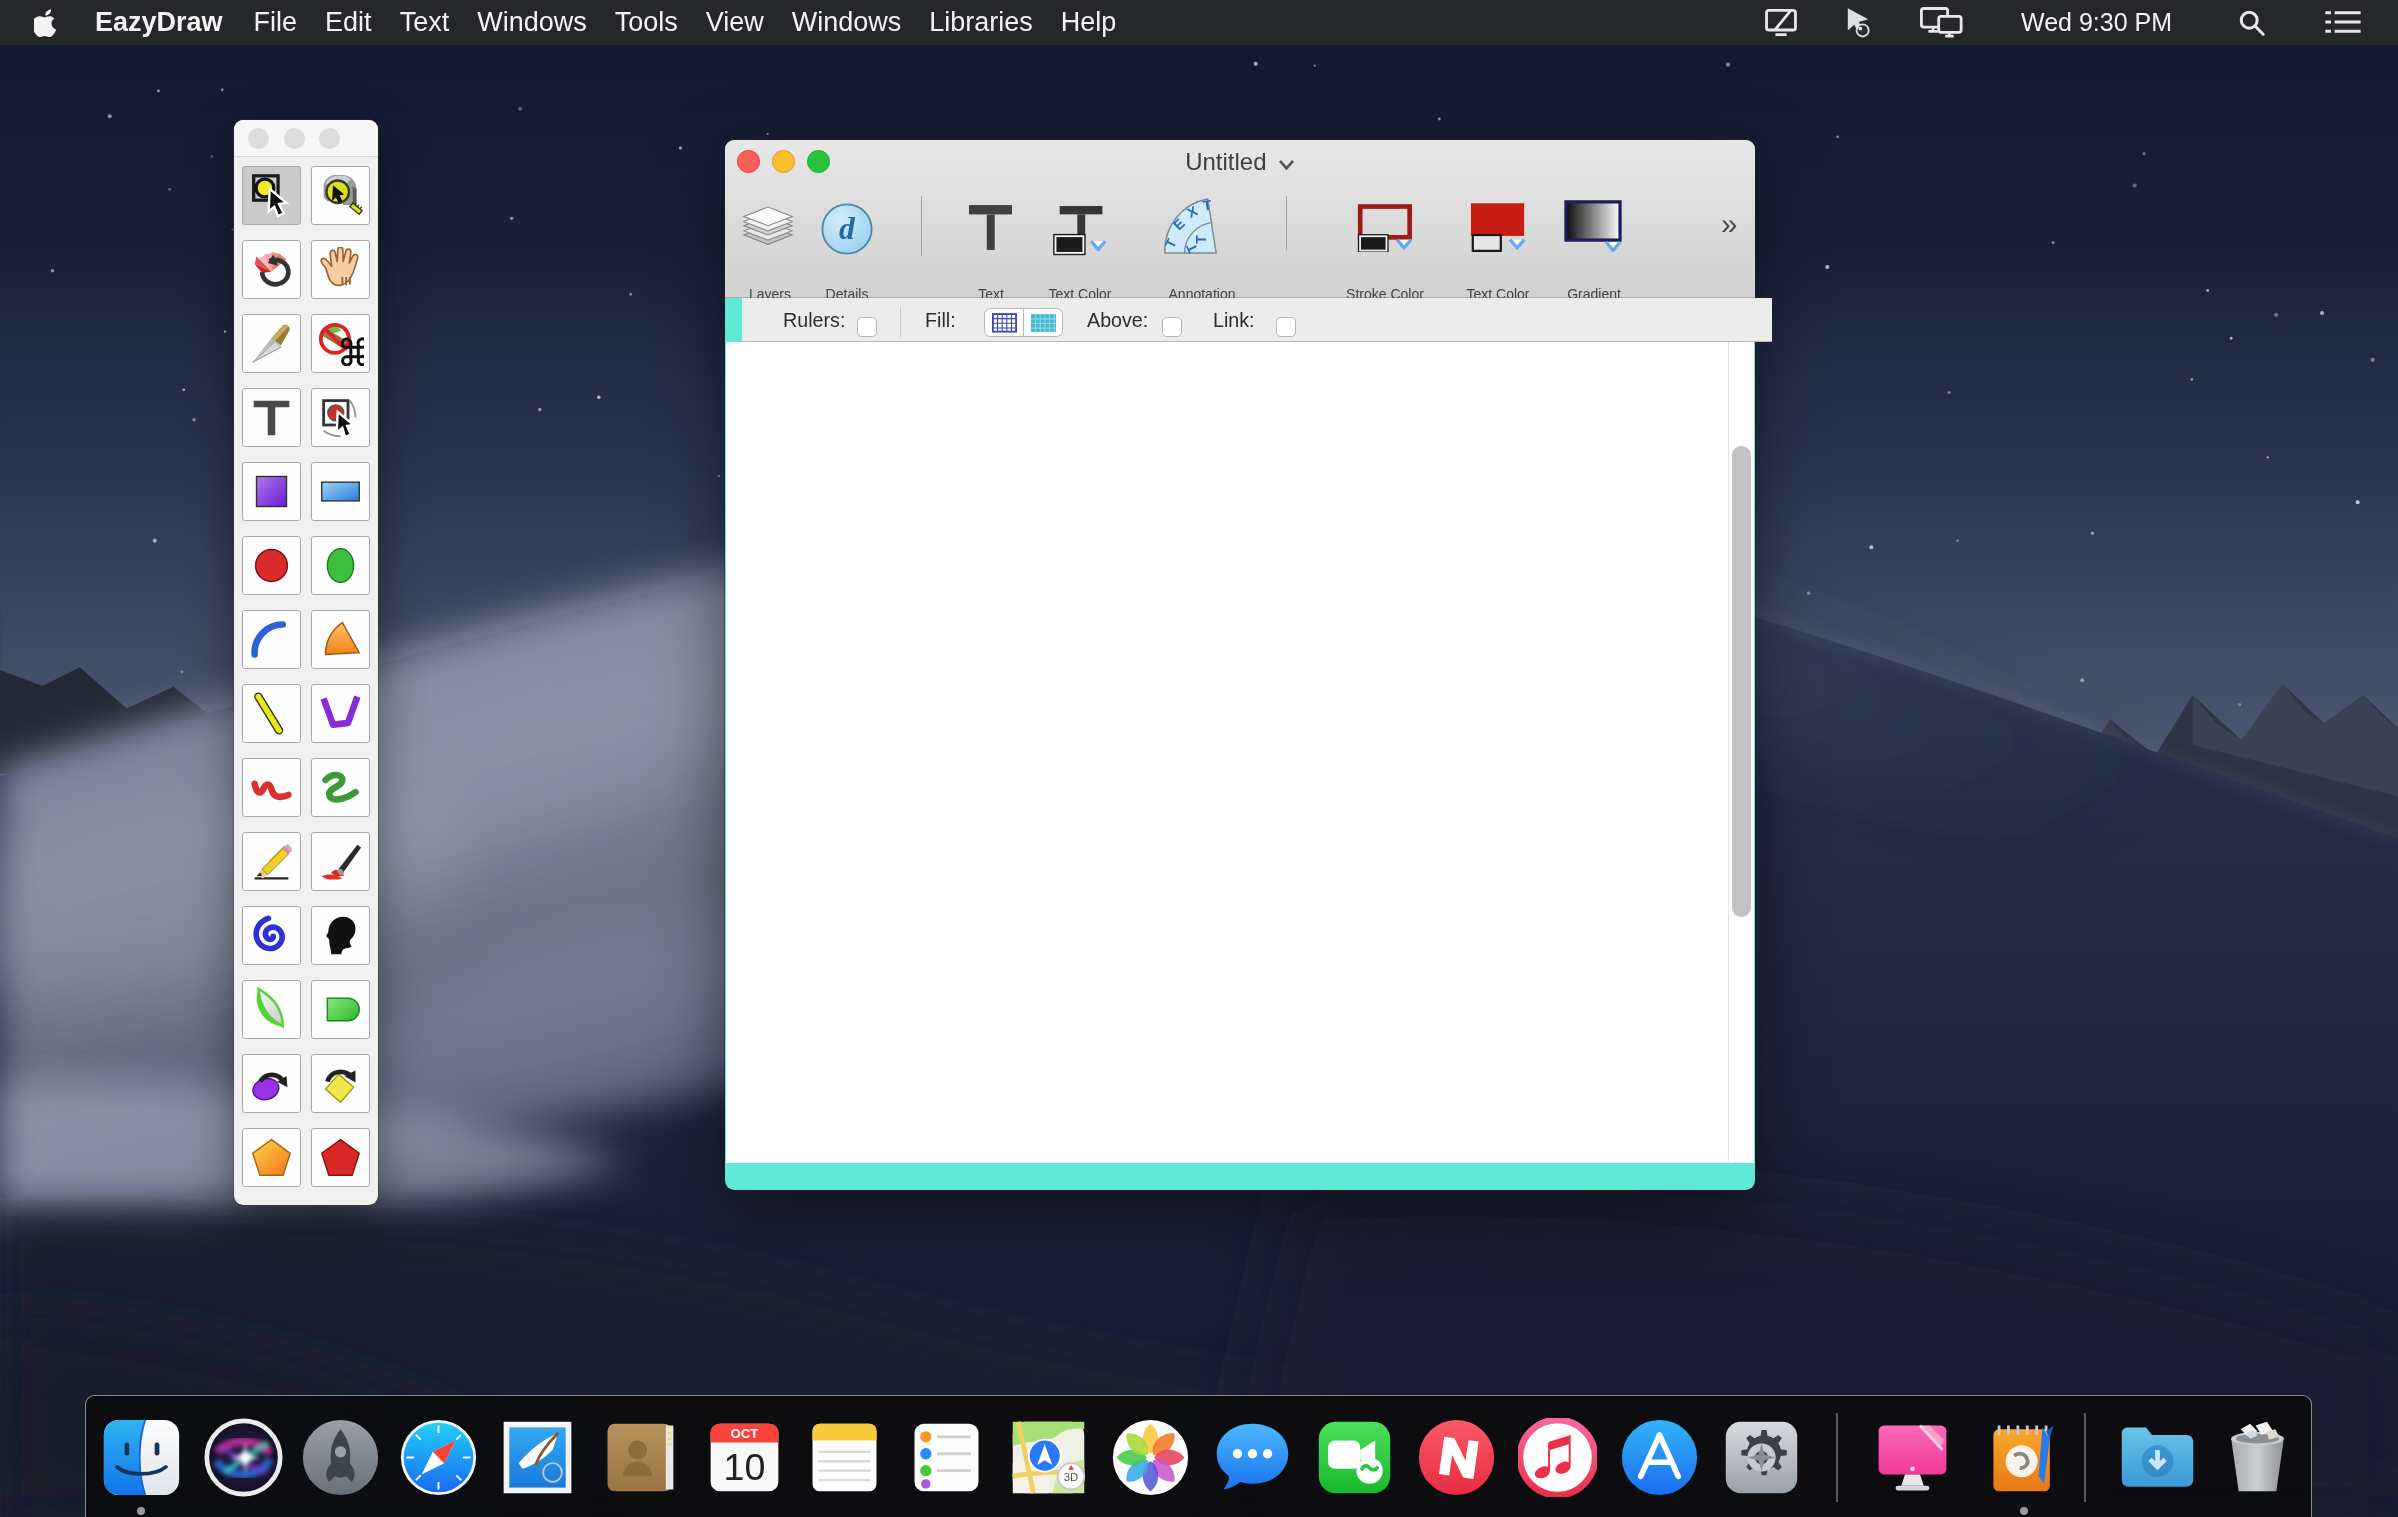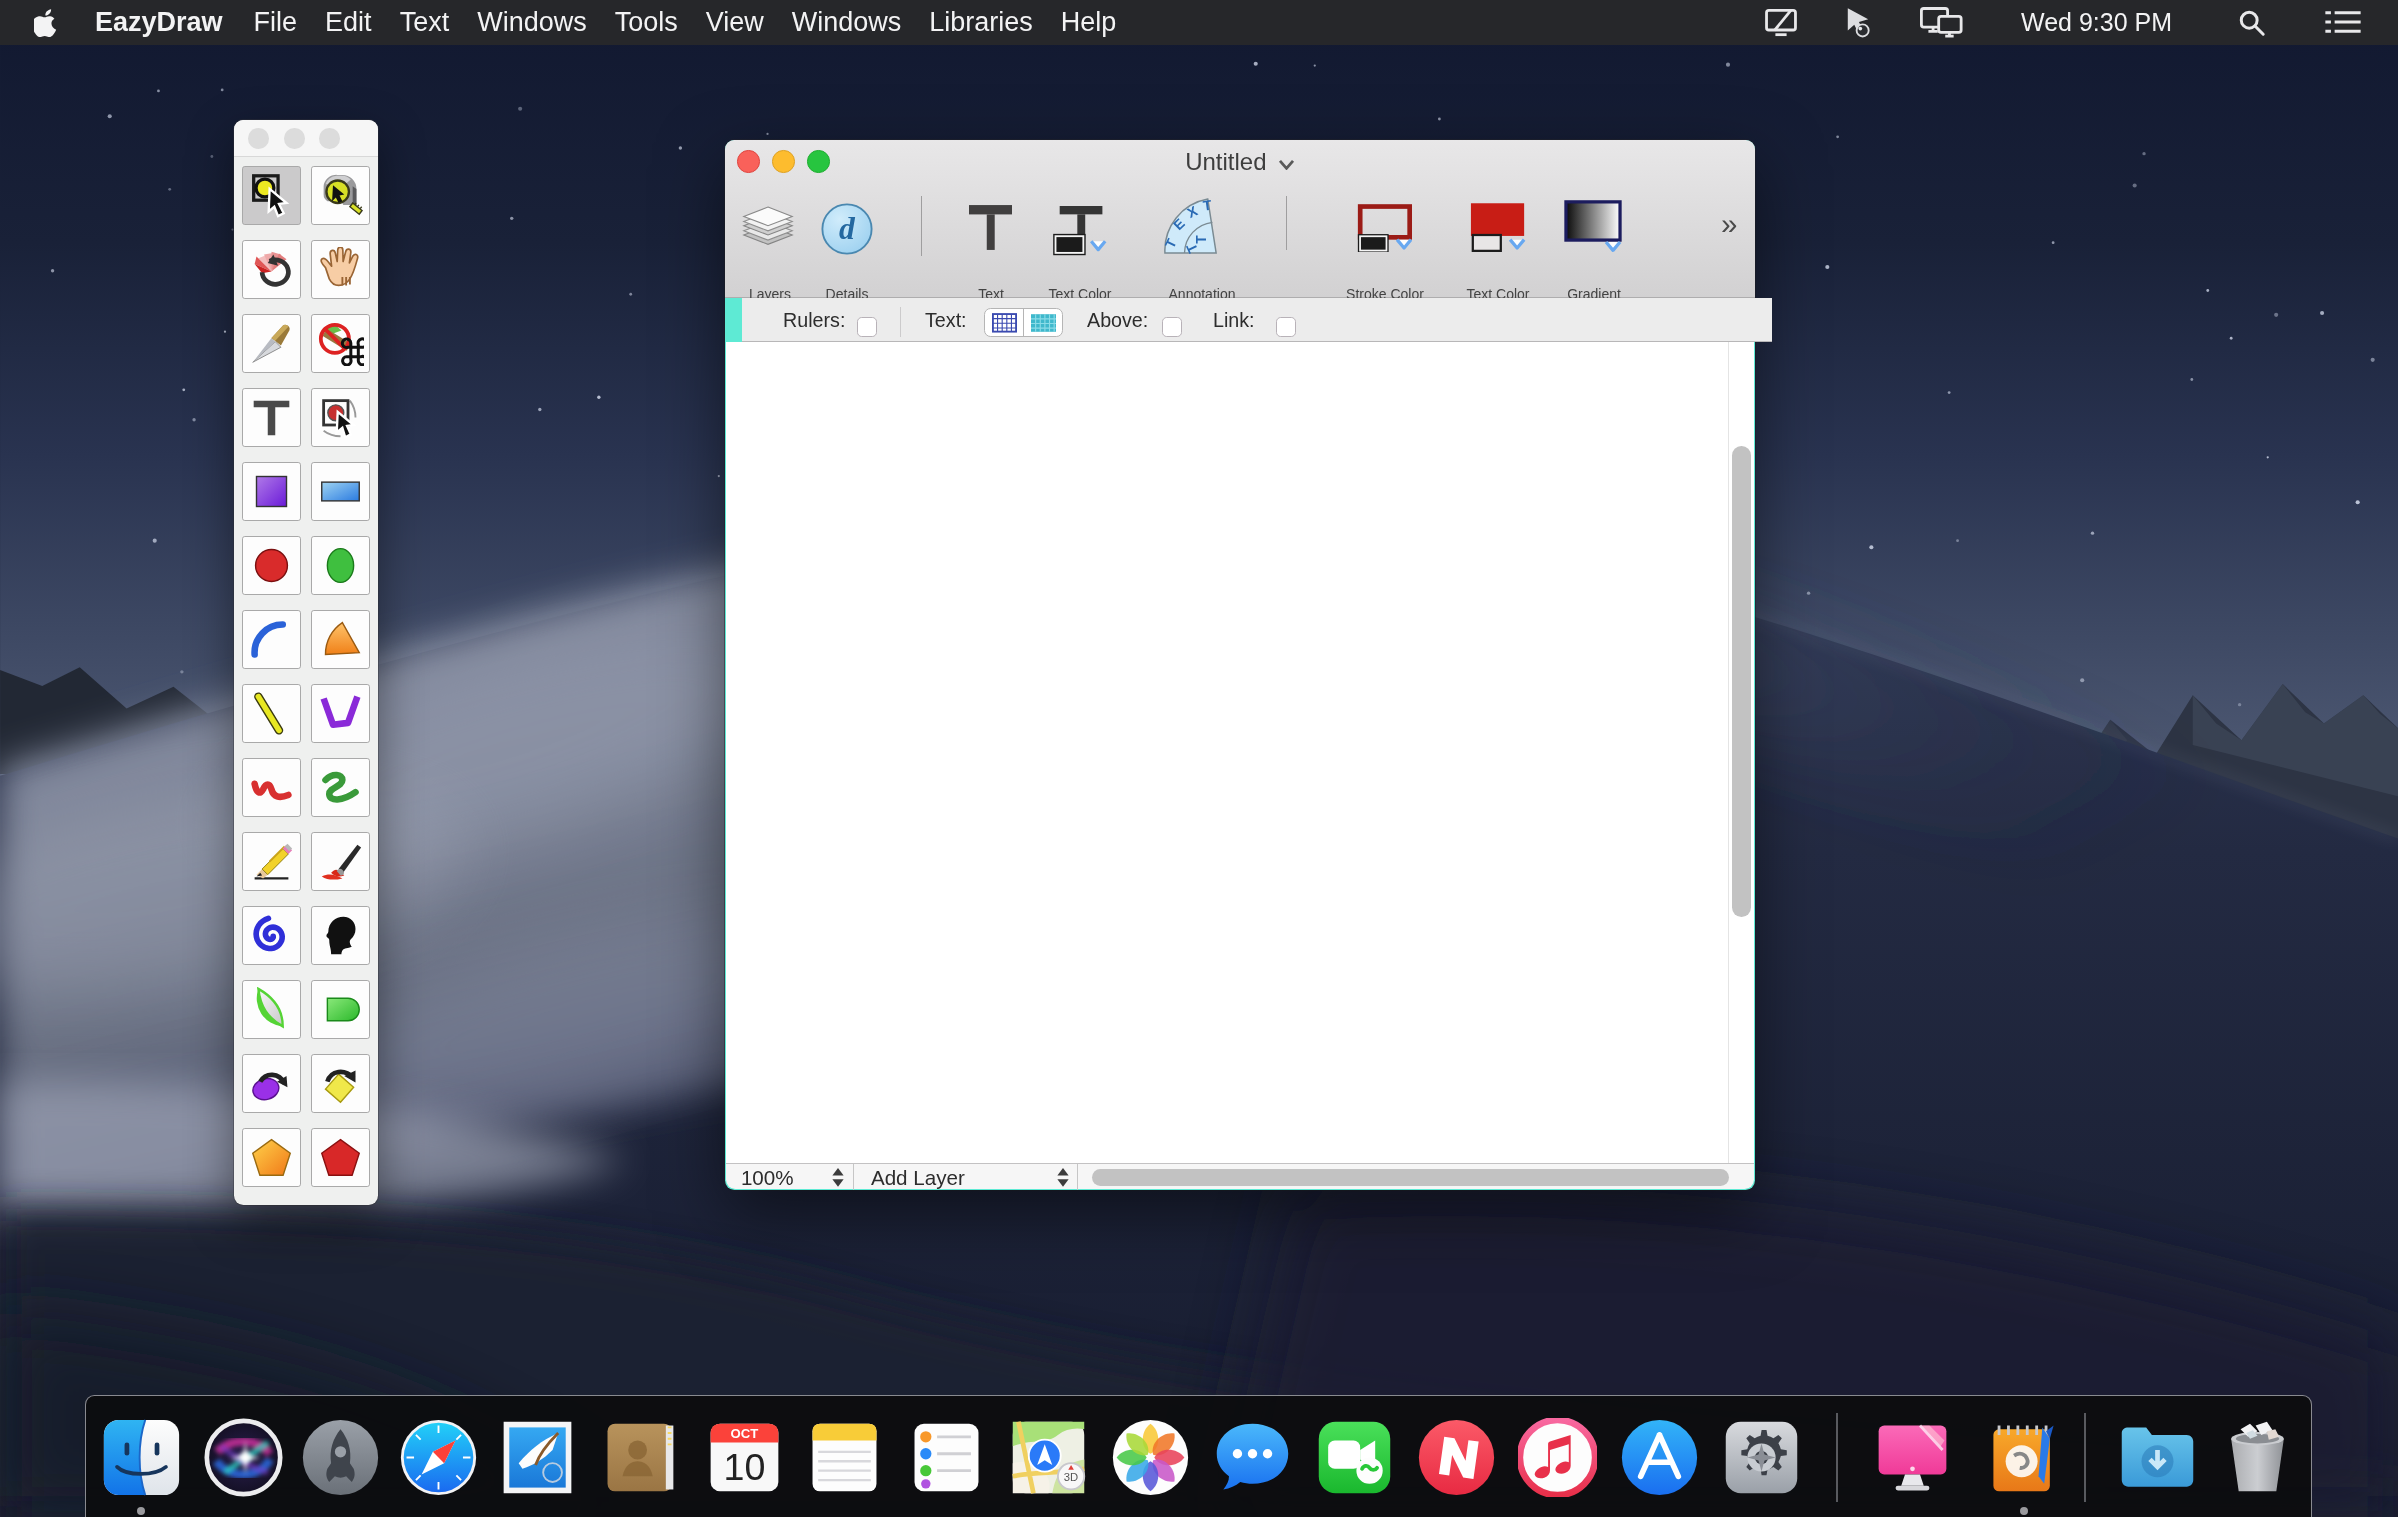--- a/index.html
+++ b/index.html
@@ -535,21 +535,21 @@
 <div class="tlabel" style="left:660px">Stroke Color</div>
 <div class="tlabel" style="left:773px">Text Color</div>
 <div class="tlabel" style="left:869px">Gradient</div>
 <div class="tsep" style="left:196px;top:56px;height:60px"></div>
 <div class="tsep" style="left:561px;top:56px;height:54px"></div>
 <div style="position:absolute;left:996px;top:68px;font-size:29px;color:#4a4a4a;letter-spacing:-2.8px">››</div>
 <div id="optbar">
 <span class="olabel" style="left:41px">Rulers:</span>
 <span class="ochk" style="left:115px;top:19px"></span>
 <span class="osep" style="left:158px;top:9.4px"></span>
-<span class="olabel" style="left:183px">Text:</span>
+<span class="olabel" style="left:183px">Fill:</span>
 <span style="position:absolute;left:242px;top:10.3px;width:79px;height:29px;background:#fff;border:0.9px solid #b5b5b5;border-radius:6.6px;display:flex">
           <span style="width:39px;display:flex;align-items:center;justify-content:center;border-right:0.9px solid #b5b5b5">
             <svg width="25" height="19.7" viewBox="0 0 27 21">
               <rect x="1" y="1" width="25" height="19" fill="#fff" stroke="#3a4ab0" stroke-width="2"></rect>
               <path d="M1 6 h25 M1 11 h25 M1 16 h25 M6 1 v19 M11 1 v19 M16 1 v19 M21 1 v19" stroke="#3a4ab0" stroke-width="1.2"></path>
             </svg>
           </span>
           <span style="width:38px;display:flex;align-items:center;justify-content:center">
             <svg width="25" height="18" viewBox="0 0 27 19">
               <rect width="27" height="19" fill="#3fb8cc"></rect>
@@ -558,35 +558,20 @@
           </span>
         </span>
 <span class="olabel" style="left:345px">Above:</span>
 <span class="ochk" style="left:420px;top:19px"></span>
 <span class="olabel" style="left:471px">Link:</span>
 <span class="ochk" style="left:534px;top:19px"></span>
 </div>
 <div id="canvas"></div>
 <div style="position:absolute;left:1003px;top:202px;width:0.9px;height:821px;background:#e4e4e4"></div>
 <div style="position:absolute;left:1007px;top:306px;width:19px;height:471px;border-radius:9.4px;background:#c2c2c2"></div>
-<div id="botbar">
-<span style="position:absolute;left:15px;top:1.9px">100%</span>
-<span style="position:absolute;left:105px;top:2.8px"><svg width="14" height="20.6" viewBox="0 0 15 22">
-            <path d="M7.5 1 L13.5 9 H1.5 Z" fill="#3c3c3c"></path>
-            <path d="M7.5 21 L13.5 13 H1.5 Z" fill="#3c3c3c"></path>
-          </svg></span>
-<span style="position:absolute;left:127px;top:0;width:0.9px;height:26px;background:#c6c6c6"></span>
-<span style="position:absolute;left:145px;top:1.9px">Add Layer</span>
-<span style="position:absolute;left:330px;top:2.8px"><svg width="14" height="20.6" viewBox="0 0 15 22">
-            <path d="M7.5 1 L13.5 9 H1.5 Z" fill="#3c3c3c"></path>
-            <path d="M7.5 21 L13.5 13 H1.5 Z" fill="#3c3c3c"></path>
-          </svg></span>
-<span style="position:absolute;left:351px;top:0;width:0.9px;height:26px;background:#c6c6c6"></span>
-<span style="position:absolute;left:366px;top:4.7px;width:637px;height:17px;border-radius:8.4px;background:#c2c2c2"></span>
-</div>
 </div>
 <div id="dock">
 <svg width="0" height="0">
         <defs>
           <filter id="dkb">
             <feGaussianBlur stdDeviation="2"></feGaussianBlur>
           </filter>
         </defs>
       </svg>
 <svg class="dicon" style="left:16px" viewBox="0 0 84 84">

